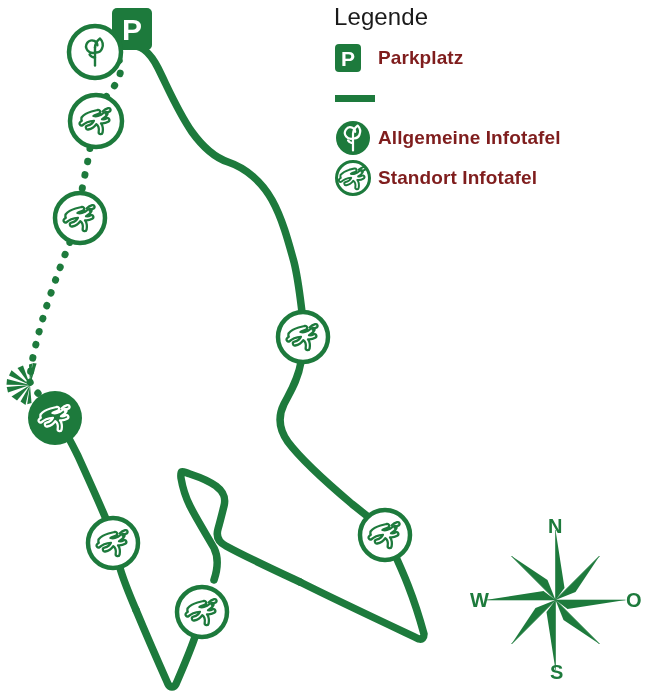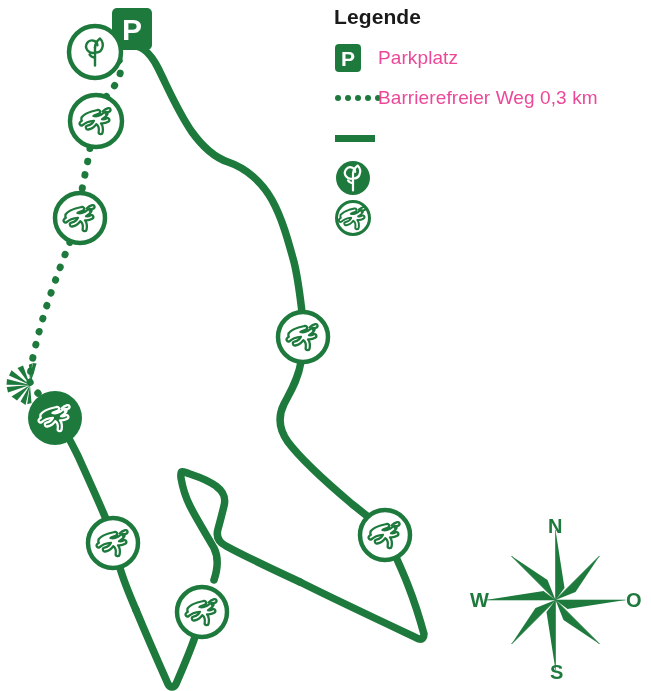--- a/index.html
+++ b/index.html
@@ -28,22 +28,22 @@
     display: block;
   }
   
   #legend {
     position: absolute;
     left: 332px;
     top: 0px;
     width: 319px;
   }
   #legend-title {
-    font-size: 21px;
-    font-weight: bold;
+    font-size: 24px;
+    font-weight: normal;
     color: #1a1a1a;
     letter-spacing: 0.1px;
     margin: 4px 0 8px 2px;
     line-height: 26px;
   }
   .legend-row {
     display: flex;
     align-items: center;
     height: 40px;
   }
@@ -52,22 +52,22 @@
     min-width: 46px;
     height: 40px;
     display: flex;
     align-items: center;
     justify-content: flex-start;
     padding-left: 2px;
     box-sizing: border-box;
   }
   .legend-label {
     font-size: 19px;
-    font-weight: normal;
-    color: #ec4899;
+    font-weight: bold;
+    color: #7f1d1d;
     letter-spacing: 0.1px;
     white-space: nowrap;
     line-height: 22px;
   }
   .dotline {
     display: flex;
     align-items: center;
     gap: 4px;
     margin-left: 1px;
   }
@@ -282,59 +282,49 @@
     <div class="legend-row">
       <div class="legend-sym">
         <svg width="28" height="30" viewBox="0 0 28 30">
           <rect x="1" y="1" width="26" height="28" rx="4" ry="4" fill="#1d7a3c"></rect>
           <text x="14" y="23" text-anchor="middle" font-family="Liberation Sans, sans-serif" font-size="21" font-weight="bold" fill="#ffffff">P</text>
         </svg>
       </div>
       <div class="legend-label">Parkplatz</div>
     </div>
 
-    <div class="legend-row">
-      <div class="legend-sym">
-        <div class="dotline">
-            <i></i>
-            <i></i>
-            <i></i>
-            <i></i>
-            <i></i>
-          </div>
-      </div>
-      <div class="legend-label">Barrierefreier Weg 0,3 km</div>
-    </div>
 
     <div class="legend-row">
       <div class="legend-sym">
         <div class="solidline"></div>
       </div>
     </div>
 
     <div class="legend-row">
       <div class="legend-sym">
         <svg width="38" height="38" viewBox="0 0 38 38">
           <circle cx="19" cy="19" r="17" fill="#1d7a3c"></circle>
           <g transform="translate(19,19) scale(0.92)" color="#ffffff">
             <use href="#glyph-gen"></use>
           </g>
         </svg>
       </div>
+      <div class="legend-label">Allgemeine Infotafel</div>
     </div>
 
     <div class="legend-row">
       <div class="legend-sym">
         <svg width="38" height="38" viewBox="0 0 38 38">
           <circle cx="19" cy="19" r="16.5" fill="#ffffff" stroke="#1d7a3c" stroke-width="3"></circle>
           <g transform="translate(19,19) scale(0.86)" color="#1d7a3c">
             <use href="#glyph-loc"></use>
           </g>
         </svg>
       </div>
+      <div class="legend-label">Standort Infotafel</div>
     </div>
 
   </div>
 
   <div id="compass">
     <svg width="185" height="185" viewBox="0 0 185 185">
       <g transform="translate(92.5,94)">
 
         <g stroke="#1d7a3c" stroke-width="0.7" fill="none" opacity="0.85">
           <path d="M 0 0 L -44 -44 L 0 0 L 44 -44 L 0 0 L 44 44 L 0 0 L -44 44 Z"></path>

